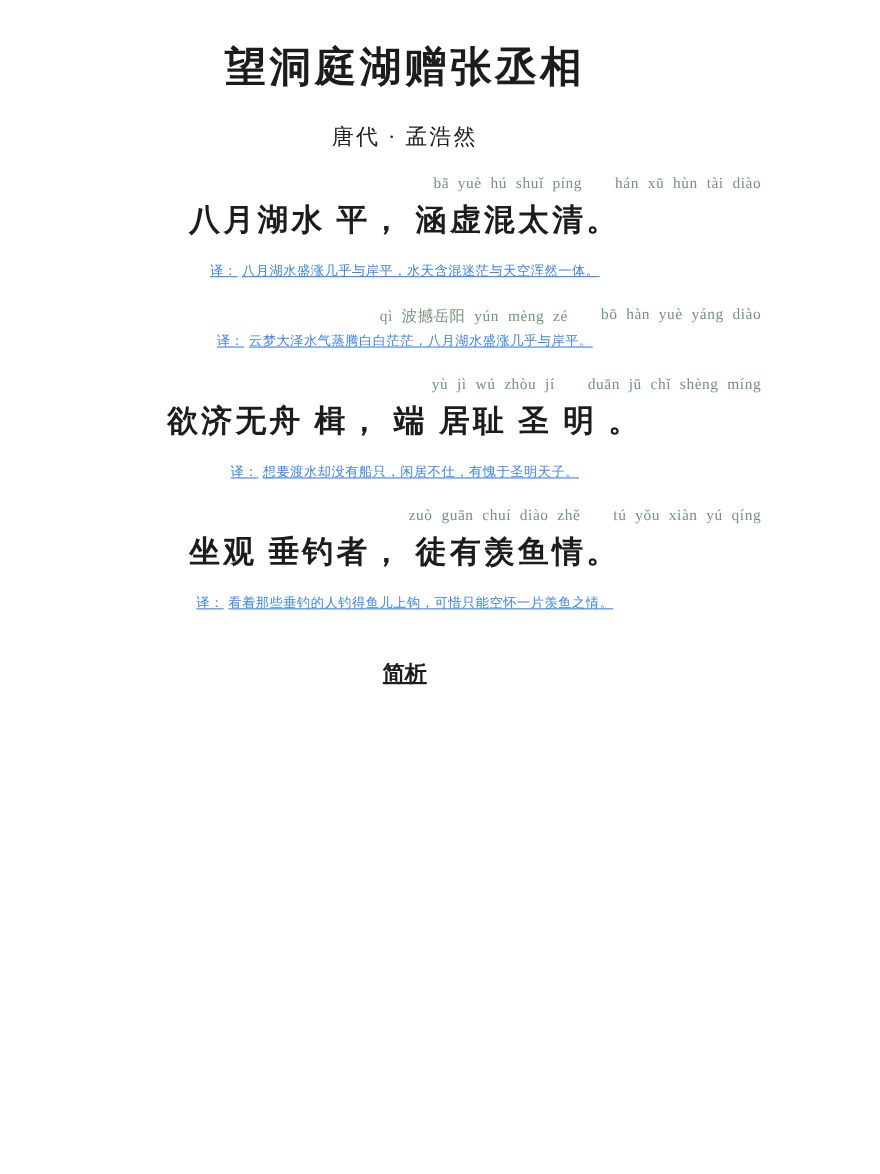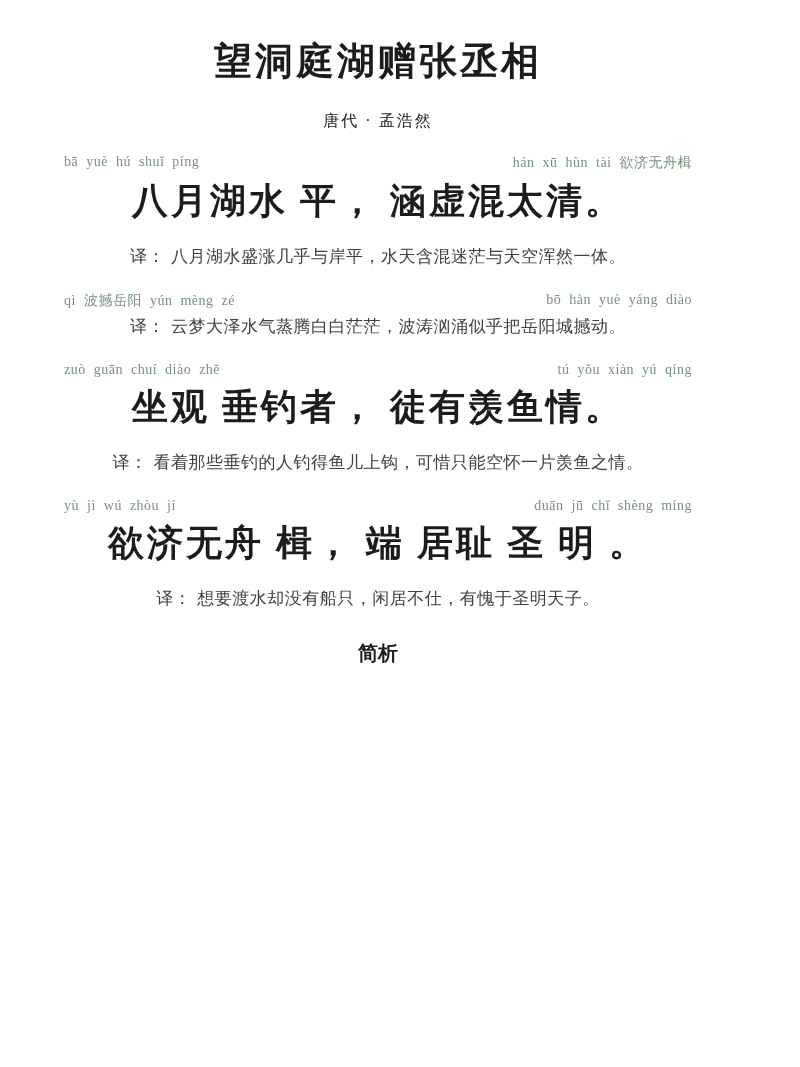--- a/index.html
+++ b/index.html
@@ -11,70 +11,72 @@
     width: 800px;
     min-height: 1067px;
     box-sizing: border-box;
     font-family: "Liberation Serif", "DejaVu Serif", serif;
     color: #1c1c1c;
   }
   .page {
     box-sizing: border-box;
     width: 792px;
     min-height: 1067px;
-    padding: 36px 100px 60px 64px;
+    padding: 36px 100px 60px 44px;
     background: #ffffff;
   }
   .poem-title {
     margin: 0 0 24px 0;
     text-align: center;
     font-size: 38px;
     font-weight: 700;
     letter-spacing: 3px;
     color: #1c1c1c;
   }
   .poem-byline {
     text-align: center;
-    font-size: 16px;
+    font-size: 20px;
     letter-spacing: 2px;
     color: #222222;
     margin-bottom: 22px;
   }
   .couplet {
     margin-bottom: 24px;
     text-align: center;
   }
   .pinyin-line {
     display: flex;
-    justify-content: space-between;
+    justify-content: flex-end;
     gap: 30px;
     font-size: 14px;
     color: #76927e;
     letter-spacing: 0.5px;
     word-spacing: 4px;
     margin-bottom: 5px;
   }
   .verse-line {
-    font-size: 36px;
+    font-size: 28px;
     font-weight: 600;
     letter-spacing: 3px;
     color: #1c1c1c;
     margin-bottom: 19px;
     white-space: pre-wrap;
   }
   .translation-line {
-    font-size: 17px;
-    color: #404040;
+    font-size: 12px;
+    color: #3b82f6;
     letter-spacing: 0.5px;
+    text-decoration: underline;
   }
   .translation-label {
     margin-right: 0.35em;
   }
   .analysis-section {
-    margin-top: 30px;
+    margin-top: 42px;
+    text-decoration: underline;
   }
   .analysis-heading {
     margin: 0 0 15px 0;
     text-align: center;
     font-size: 20px;
     font-weight: 700;
     color: #1c1c1c;
   }
   .analysis-body {
     margin: 0;
@@ -90,57 +92,57 @@
 
 <div class="page">
 
   <h1 class="poem-title">望洞庭湖赠张丞相</h1>
 
   <div class="poem-byline">唐代 · 孟浩然</div>
 
   <section class="couplet">
     <div class="pinyin-line">
       <span>bā yuè hú shuǐ píng</span>
-      <span>hán xū hùn tài 欲济无舟楫</span>
+      <span>hán xū hùn tài diào</span>
     </div>
     <div class="verse-line">八月湖水 平， 涵虚混太清。</div>
     <div class="translation-line">
       <span class="translation-label">译：</span><span>八月湖水盛涨几乎与岸平，水天含混迷茫与天空浑然一体。</span>
     </div>
   </section>
 
   <section class="couplet">
     <div class="pinyin-line">
       <span>qì 波撼岳阳 yún mèng zé</span>
       <span>bō hàn yuè yáng diào</span>
     </div>
     <div class="translation-line">
-      <span class="translation-label">译：</span><span>云梦大泽水气蒸腾白白茫茫，波涛汹涌似乎把岳阳城撼动。</span>
+      <span class="translation-label">译：</span><span>云梦大泽水气蒸腾白白茫茫，八月湖水盛涨几乎与岸平。</span>
+    </div>
+  </section>
+
+  <section class="couplet">
+    <div class="pinyin-line">
+      <span>yù jì wú zhòu jí</span>
+      <span>duān jū chǐ shèng míng</span>
+    </div>
+    <div class="verse-line">欲济无舟 楫， 端 居耻 圣 明 。</div>
+    <div class="translation-line">
+      <span class="translation-label">译：</span><span>想要渡水却没有船只，闲居不仕，有愧于圣明天子。</span>
     </div>
   </section>
 
   <section class="couplet">
     <div class="pinyin-line">
       <span>zuò guān chuí diào zhě</span>
       <span>tú yǒu xiàn yú qíng</span>
     </div>
     <div class="verse-line">坐观 垂钓者， 徒有羡鱼情。</div>
     <div class="translation-line">
       <span class="translation-label">译：</span><span>看着那些垂钓的人钓得鱼儿上钩，可惜只能空怀一片羡鱼之情。</span>
     </div>
   </section>
 
-  <section class="couplet">
-    <div class="pinyin-line">
-      <span>yù jì wú zhòu jí</span>
-      <span>duān jū chǐ shèng míng</span>
-    </div>
-    <div class="verse-line">欲济无舟 楫， 端 居耻 圣 明 。</div>
-    <div class="translation-line">
-      <span class="translation-label">译：</span><span>想要渡水却没有船只，闲居不仕，有愧于圣明天子。</span>
-    </div>
-  </section>
-
   <section class="analysis-section">
     <h2 class="analysis-heading">简析</h2>
   </section>
 
 </div>
 
 </body></html>

